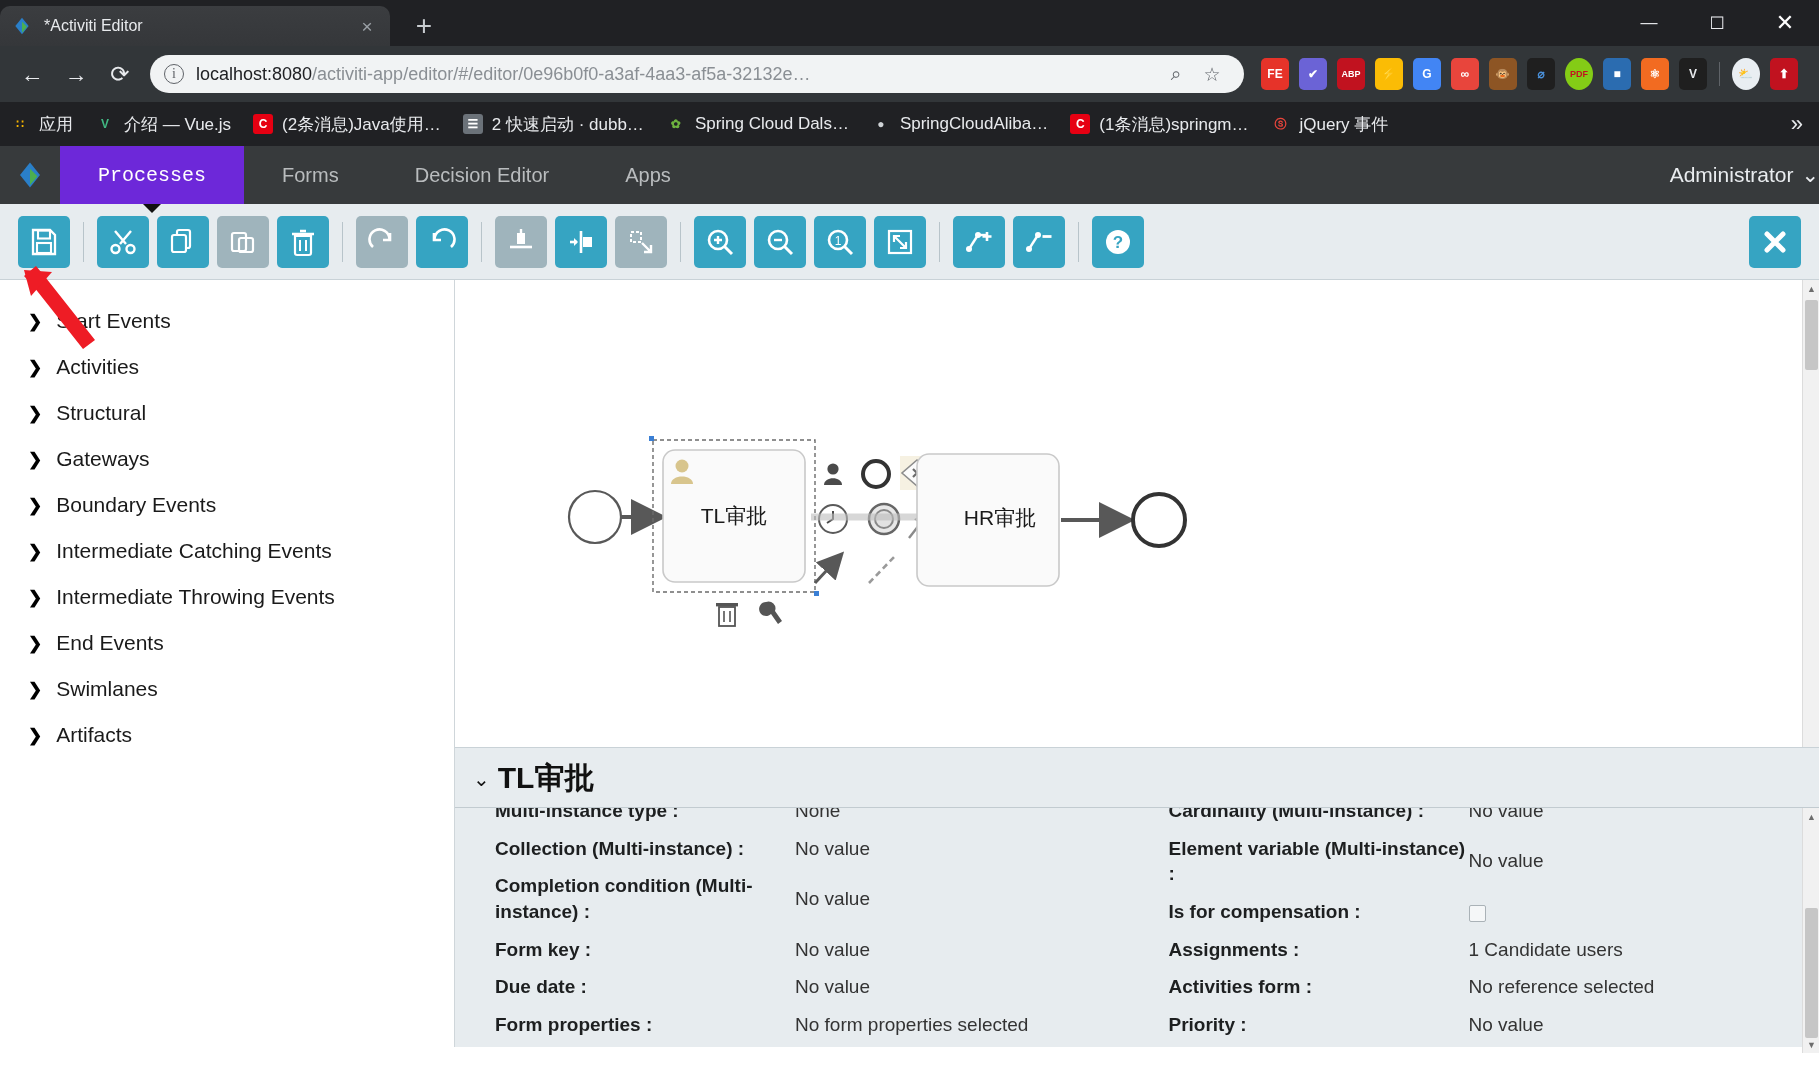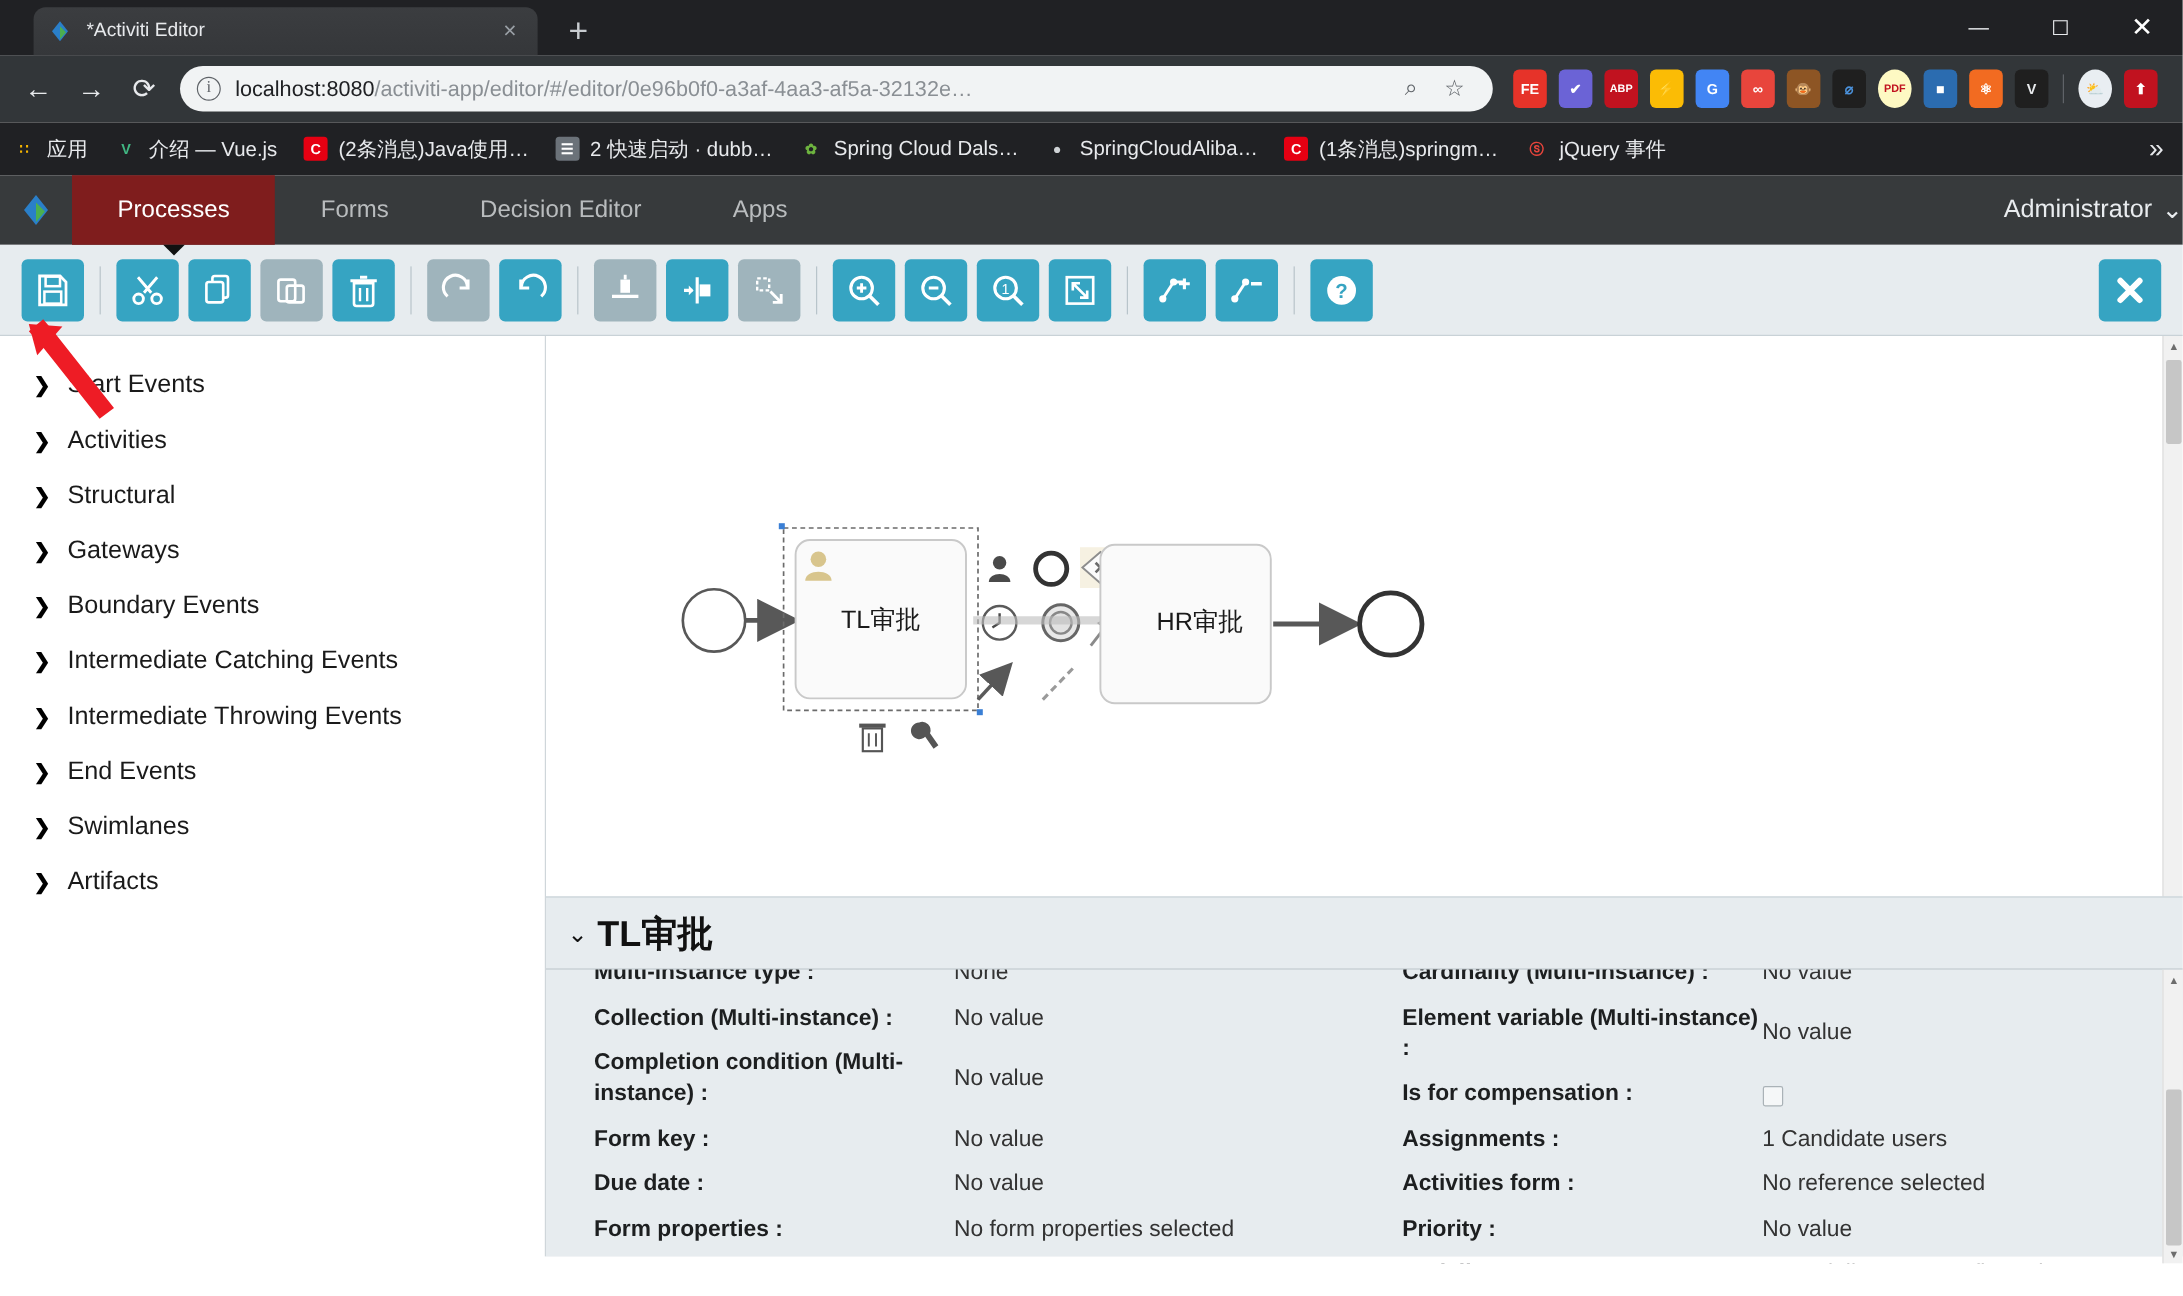--- a/index.html
+++ b/index.html
@@ -10,21 +10,21 @@
   }
 
   
   .browser { width: 1819px; height: 1080px; position: relative; }
 
   .titlebar {
     height: 46px; background: #202124; position: relative;
     display: flex; align-items: flex-end;
   }
   .tab {
-    margin-left: 28px; height: 40px; width: 420px;
+    height: 40px; width: 390px;
     background: linear-gradient(180deg,#3b3d40,#35373a);
     border-radius: 10px 10px 0 0;
     display: flex; align-items: center; padding: 0 12px;
     position: relative;
   }
   .tab-favicon { width: 20px; height: 20px; margin-right: 12px; flex: 0 0 auto; }
   .tab-title {
     color: #e8eaed; font-size: 16px; flex: 1 1 auto;
     white-space: nowrap; overflow: hidden; text-overflow: ellipsis;
   }
@@ -110,21 +110,21 @@
   }
   .brand {
     width: 60px; display: flex; align-items: center; justify-content: center;
     cursor: pointer; flex: 0 0 auto;
   }
   .navtab {
     padding: 0 38px; display: flex; align-items: center;
     color: #b9bcbe; font-size: 20px; cursor: pointer;
     position: relative; flex: 0 0 auto;
   }
-  .navtab.active { background: #7f1d1d; color: #fff; }
+  .navtab.active { background: #6d28d9; color: #fff; font-family: Liberation Mono, monospace; }
   .navtab.active::after {
     content: ""; position: absolute; left: 50%; bottom: -9px;
     transform: translateX(-50%);
     border-left: 9px solid transparent; border-right: 9px solid transparent;
     border-top: 9px solid #111;
   }
   .appnav-right {
     margin-left: auto; display: flex; align-items: center;
     color: #e9ecef; font-size: 21px; cursor: pointer;
   }
@@ -262,21 +262,21 @@
     </div>
     <div class="ext-strip" id="ext-strip">
         <div class="ext" style="background: rgb(230, 51, 41); color: rgb(255, 255, 255);">FE</div>
         <div class="ext" style="background: rgb(107, 99, 214); color: rgb(255, 255, 255);">✔</div>
         <div class="ext" style="background: rgb(193, 18, 31); color: rgb(255, 255, 255); font-size: 9px;">ABP</div>
         <div class="ext" style="background: rgb(251, 188, 5); color: rgb(255, 255, 255);">⚡</div>
         <div class="ext" style="background: rgb(66, 133, 244); color: rgb(255, 255, 255);">G</div>
         <div class="ext" style="background: rgb(232, 69, 60); color: rgb(255, 255, 255);">∞</div>
         <div class="ext" style="background: rgb(141, 85, 36); color: rgb(255, 255, 255);">🐵</div>
         <div class="ext" style="background: rgb(31, 31, 31); color: rgb(74, 144, 217);">⌀</div>
-        <div class="ext" style="background: #fef9c3; color: rgb(193, 18, 31); border-radius: 50%; font-size: 9px;">PDF</div>
+        <div class="ext" style="background: #84cc16; color: rgb(193, 18, 31); border-radius: 50%; font-size: 9px;">PDF</div>
         <div class="ext" style="background: rgb(43, 108, 176); color: rgb(255, 255, 255);">■</div>
         <div class="ext" style="background: rgb(242, 107, 33); color: rgb(255, 255, 255);">⚛</div>
         <div class="ext" style="background: rgb(31, 31, 31); color: rgb(232, 234, 237);">V</div>
         <div class="ext-sep"></div>
         <div class="ext" style="background: rgb(233, 238, 242); color: rgb(246, 195, 67); border-radius: 50%;">⛅</div>
         <div class="ext" style="background: rgb(193, 18, 31); color: rgb(255, 255, 255);">⬆</div>
       </div>
   </div>
 
   <div class="bookmarks" id="bm-bar">

